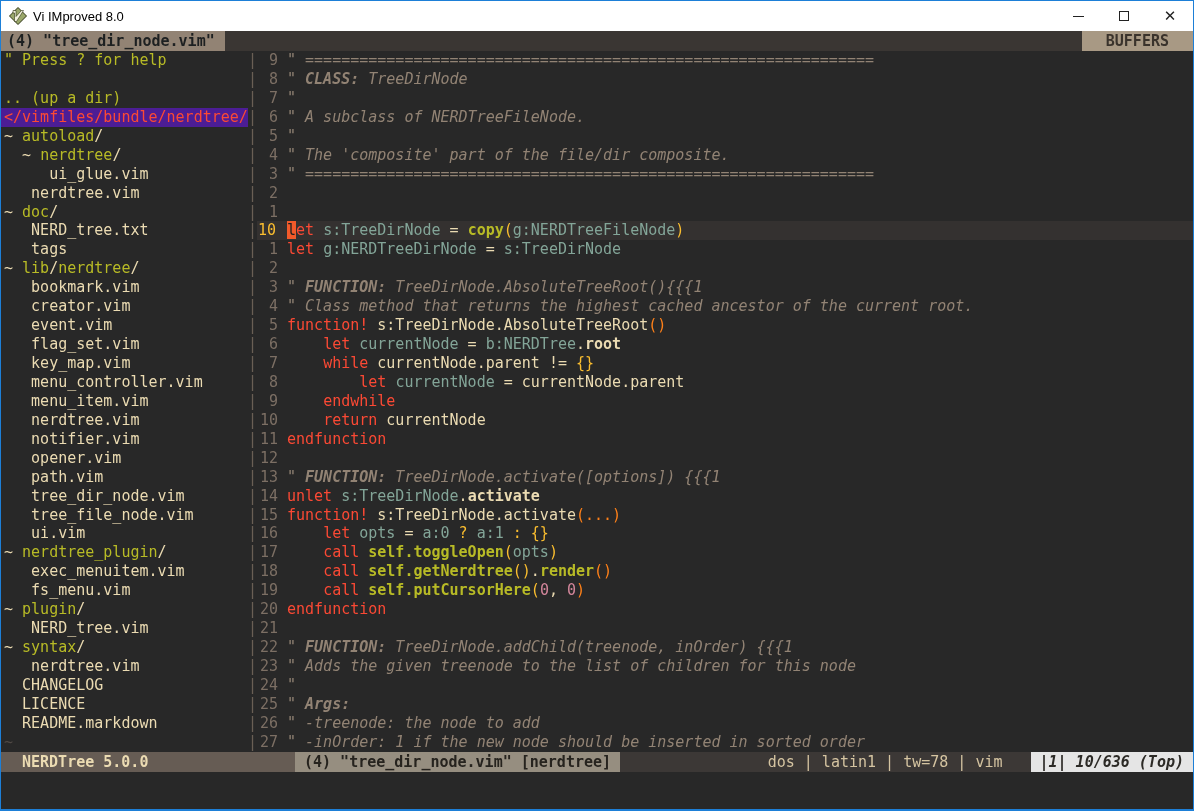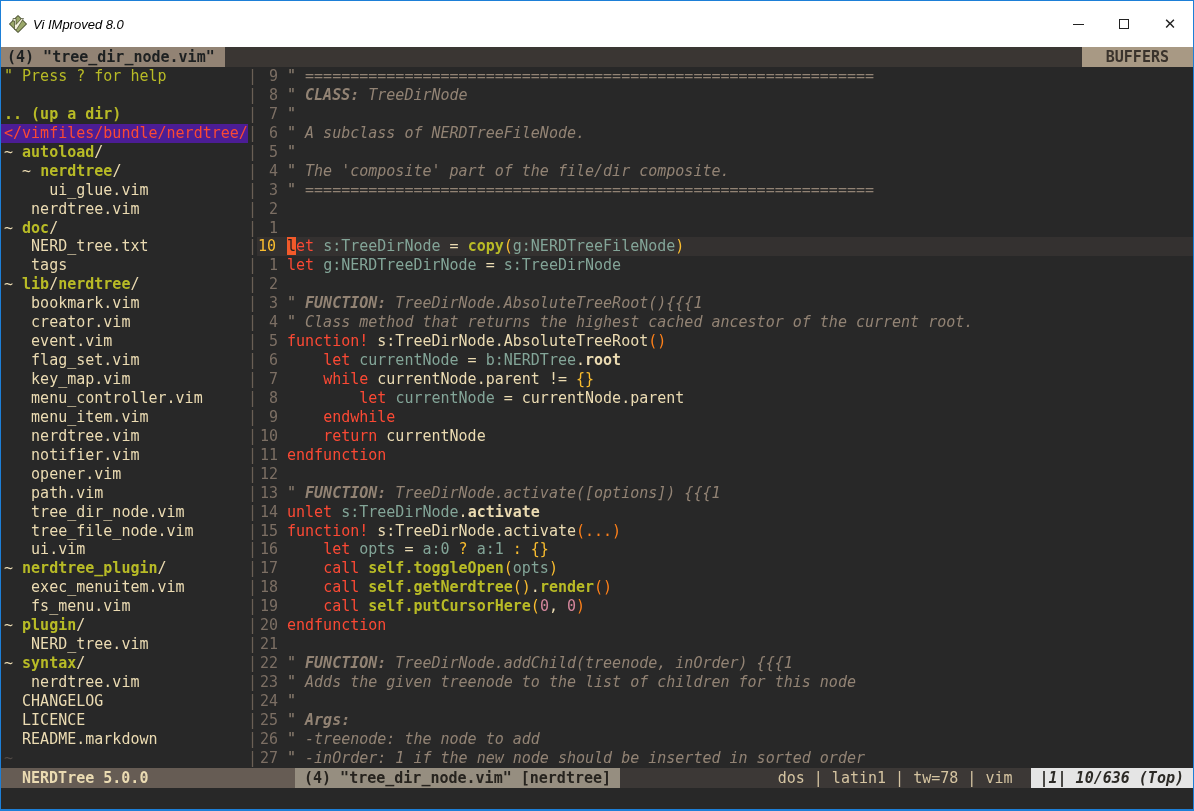--- a/index.html
+++ b/index.html
@@ -4,21 +4,21 @@
 <style>
   * { margin:0; padding:0; box-sizing:border-box; }
   body { background:#555; font-family:"Liberation Sans", sans-serif; }
   #vim-window {
     width:1194px; height:811px;
     border:1px solid #1d7fd7; border-bottom-width:2px;
     display:flex; flex-direction:column;
     background:#282828; overflow:hidden;
   }
   
-  .titlebar { height:46px; background:#ffffff; display:flex; align-items:center; flex:none;font-style:italic; }
+  .titlebar { height:30px; background:#ffffff; display:flex; align-items:center; flex:none; }
   .titlebar .appicon { width:18px; height:18px; margin:0 6px 0 8px; flex:none; }
   .titlebar .title { font-size:13px; color:#000; }
   .titlebar .spacer { flex:1; }
   .winbtn { width:46px; height:30px; display:flex; align-items:center; justify-content:center;
             color:#222; font-size:13px; font-family:"DejaVu Sans", sans-serif; cursor:default; }
   .winbtn .maxbox { width:10px; height:10px; border:1px solid #222; display:inline-block; }
   .winbtn .minbar { width:11px; height:1px; background:#222; display:inline-block; }
   .winbtn.close { font-size:15px; }
   
   .tabline { height:20px; background:#3a3633; display:flex; align-items:stretch; flex:none;
@@ -44,29 +44,29 @@
   .s-v { color:#83a598; }
   .s-f { color:#b8bb26; font-weight:bold; }
   .s-p { color:#fabd2f; }
   .s-o { color:#fe8019; }
   .s-n { color:#d3869b; }
   .s-t { color:#ebdbb2; }
   .s-b { color:#ebdbb2; font-weight:bold; }
   .s-c { color:#928374; font-style:italic; }
   .s-cb { color:#928374; font-style:italic; font-weight:bold; }
   .s-g { color:#b8bb26; }
-  .s-gb { color:#b8bb26; font-weight:bold; }
+  .s-gb { color:#b8bb26; font-weight:normal; }
   .s-dim { color:#504945; }
   .s-cur { background:#f25a2a; color:#1d2021; }
   
   .statusline { height:20px; flex:none; display:flex; font-family:"DejaVu Sans Mono", monospace;
                 font-size:15px; line-height:20px; white-space:pre; font-weight:bold; }
   .st-tree { width:294px; flex:none; background:#665c54; color:#ebdbb2; padding-left:21px; }
   .st-file { flex:none; background:#968e80; color:#26231e; padding:0 9px; }
-  .st-mid { flex:1; background:#3c3836; color:#d5c4a1; text-align:right; padding-right:18px; font-weight:normal; }
+  .st-mid { flex:1; background:#3c3836; color:#d5c4a1; text-align:right; padding-right:28px; font-weight:normal; }
   .st-ruler { flex:none; background:#e5e5e5; color:#2c2a26; padding:0 9px;font-style:italic; }
   
   .cmdline { flex:1; background:#282828; }
 </style>
 </head>
 <body>
 
 <div id="vim-window">
 
   <div class="titlebar">

